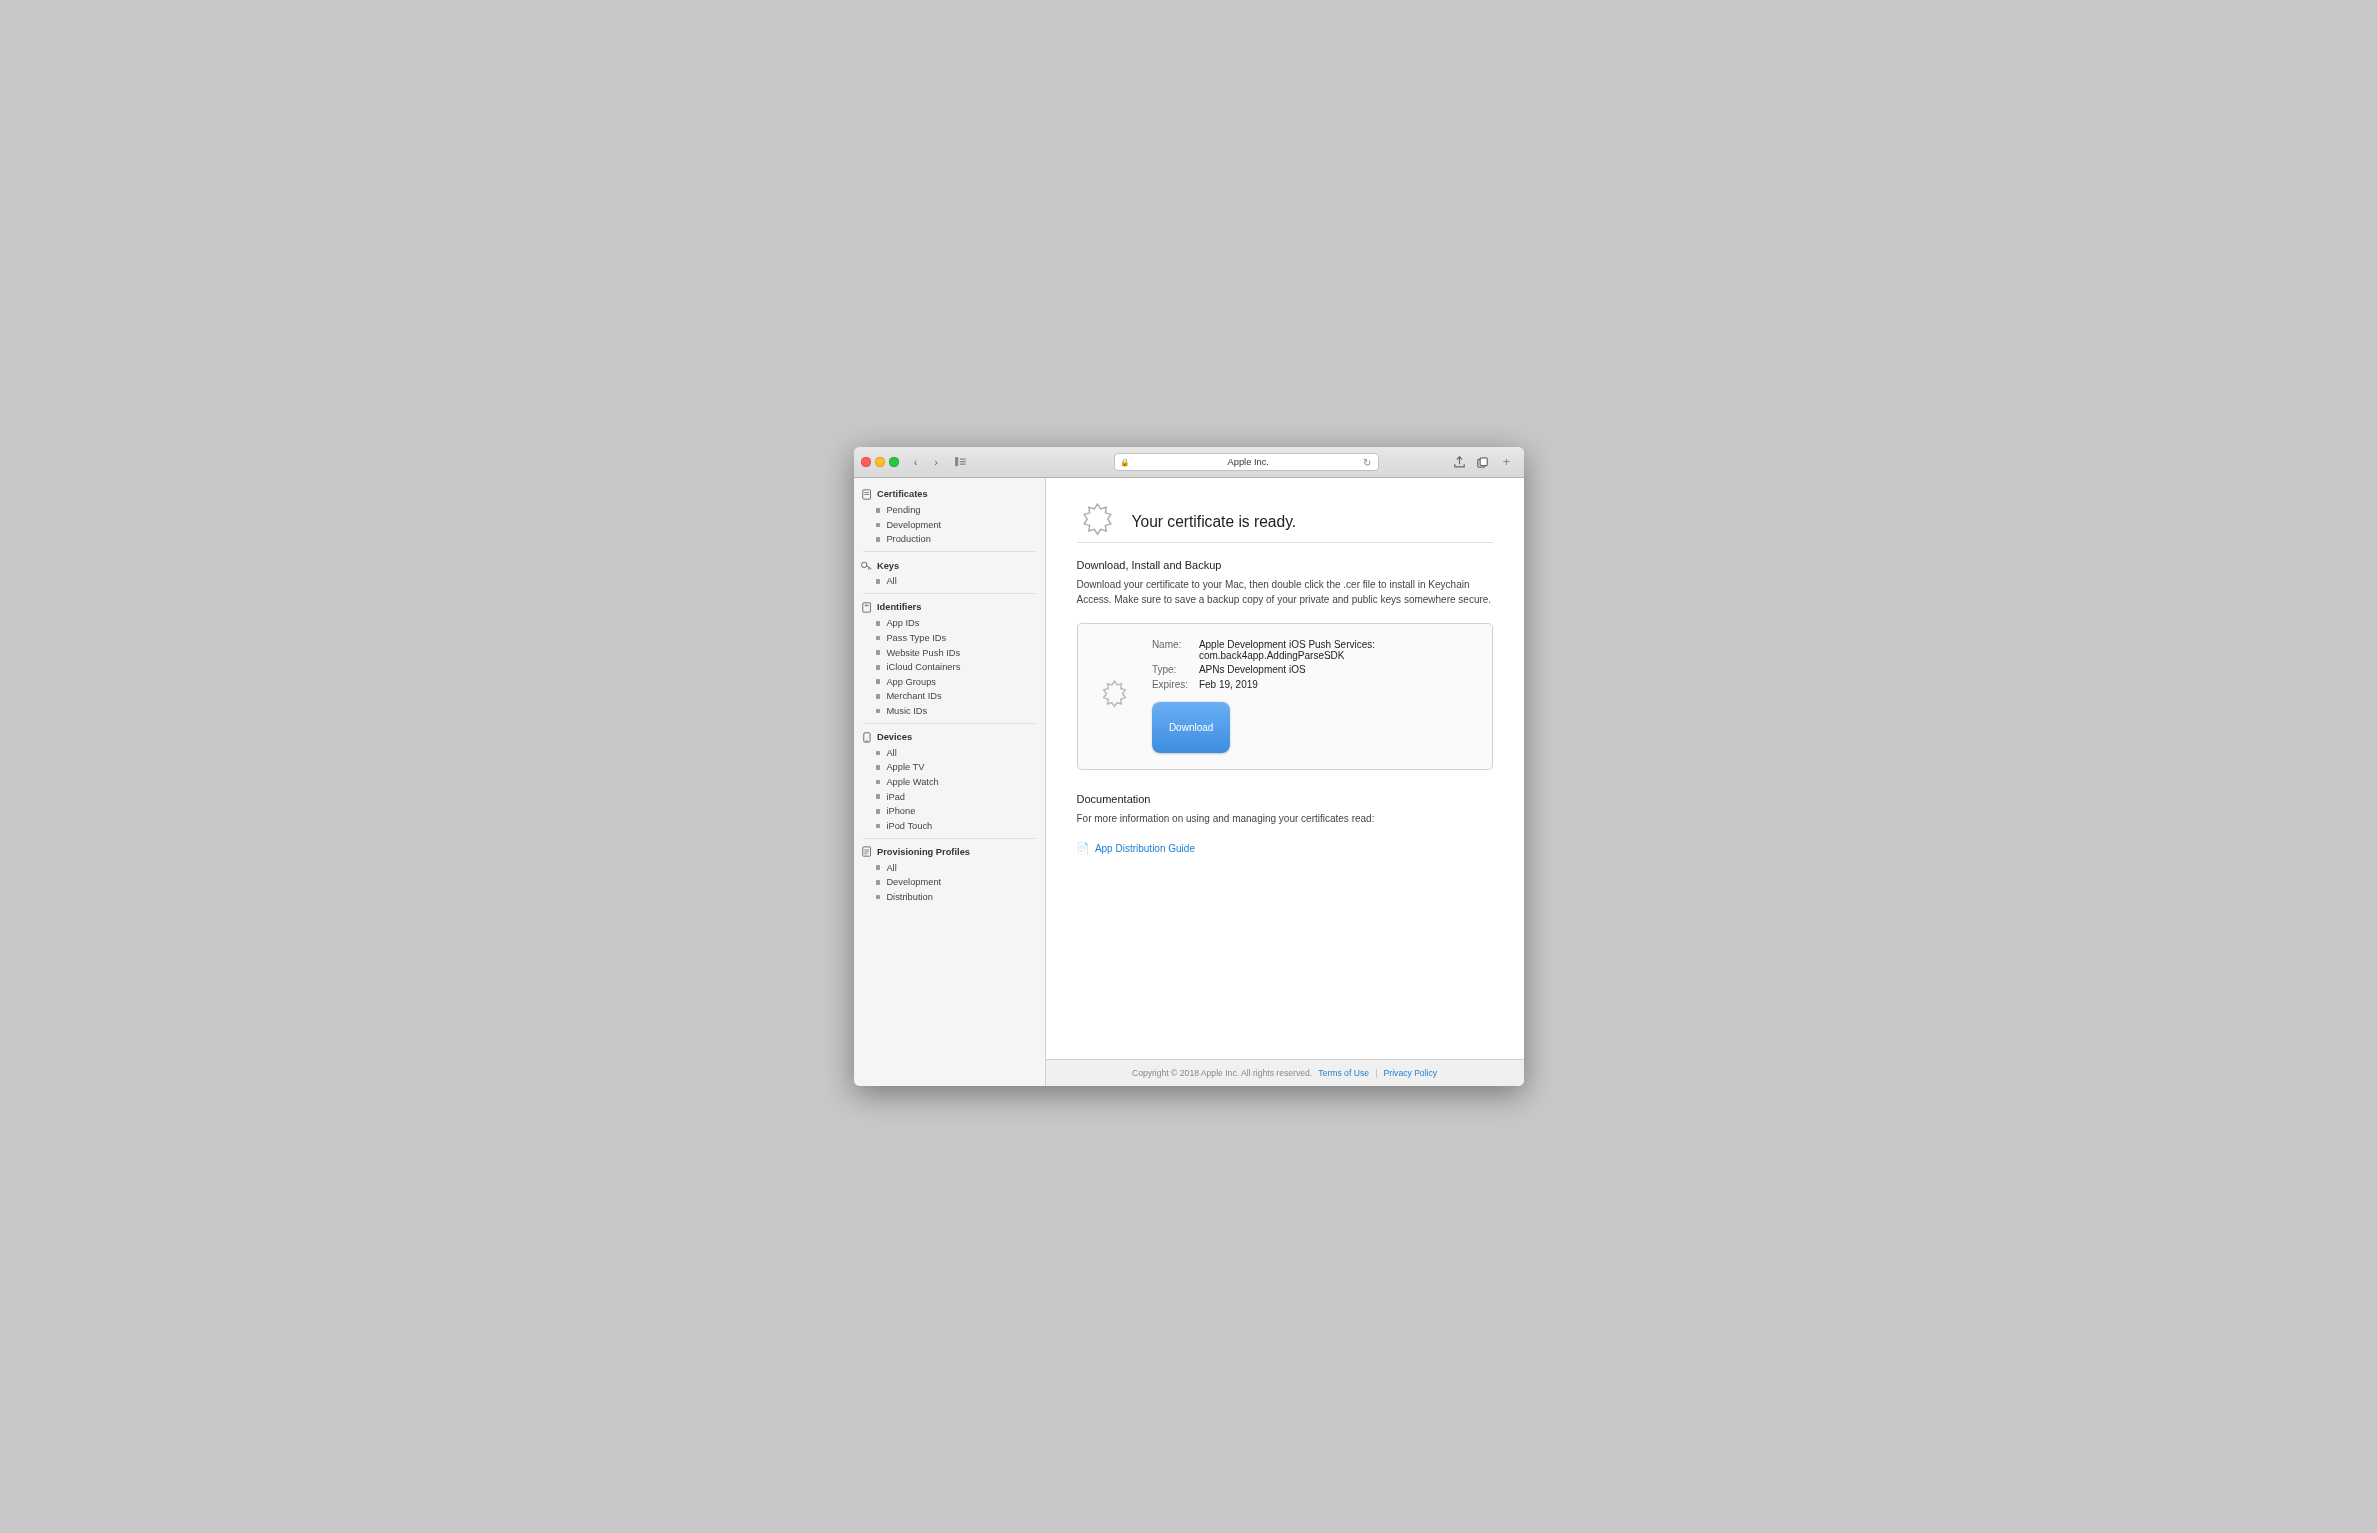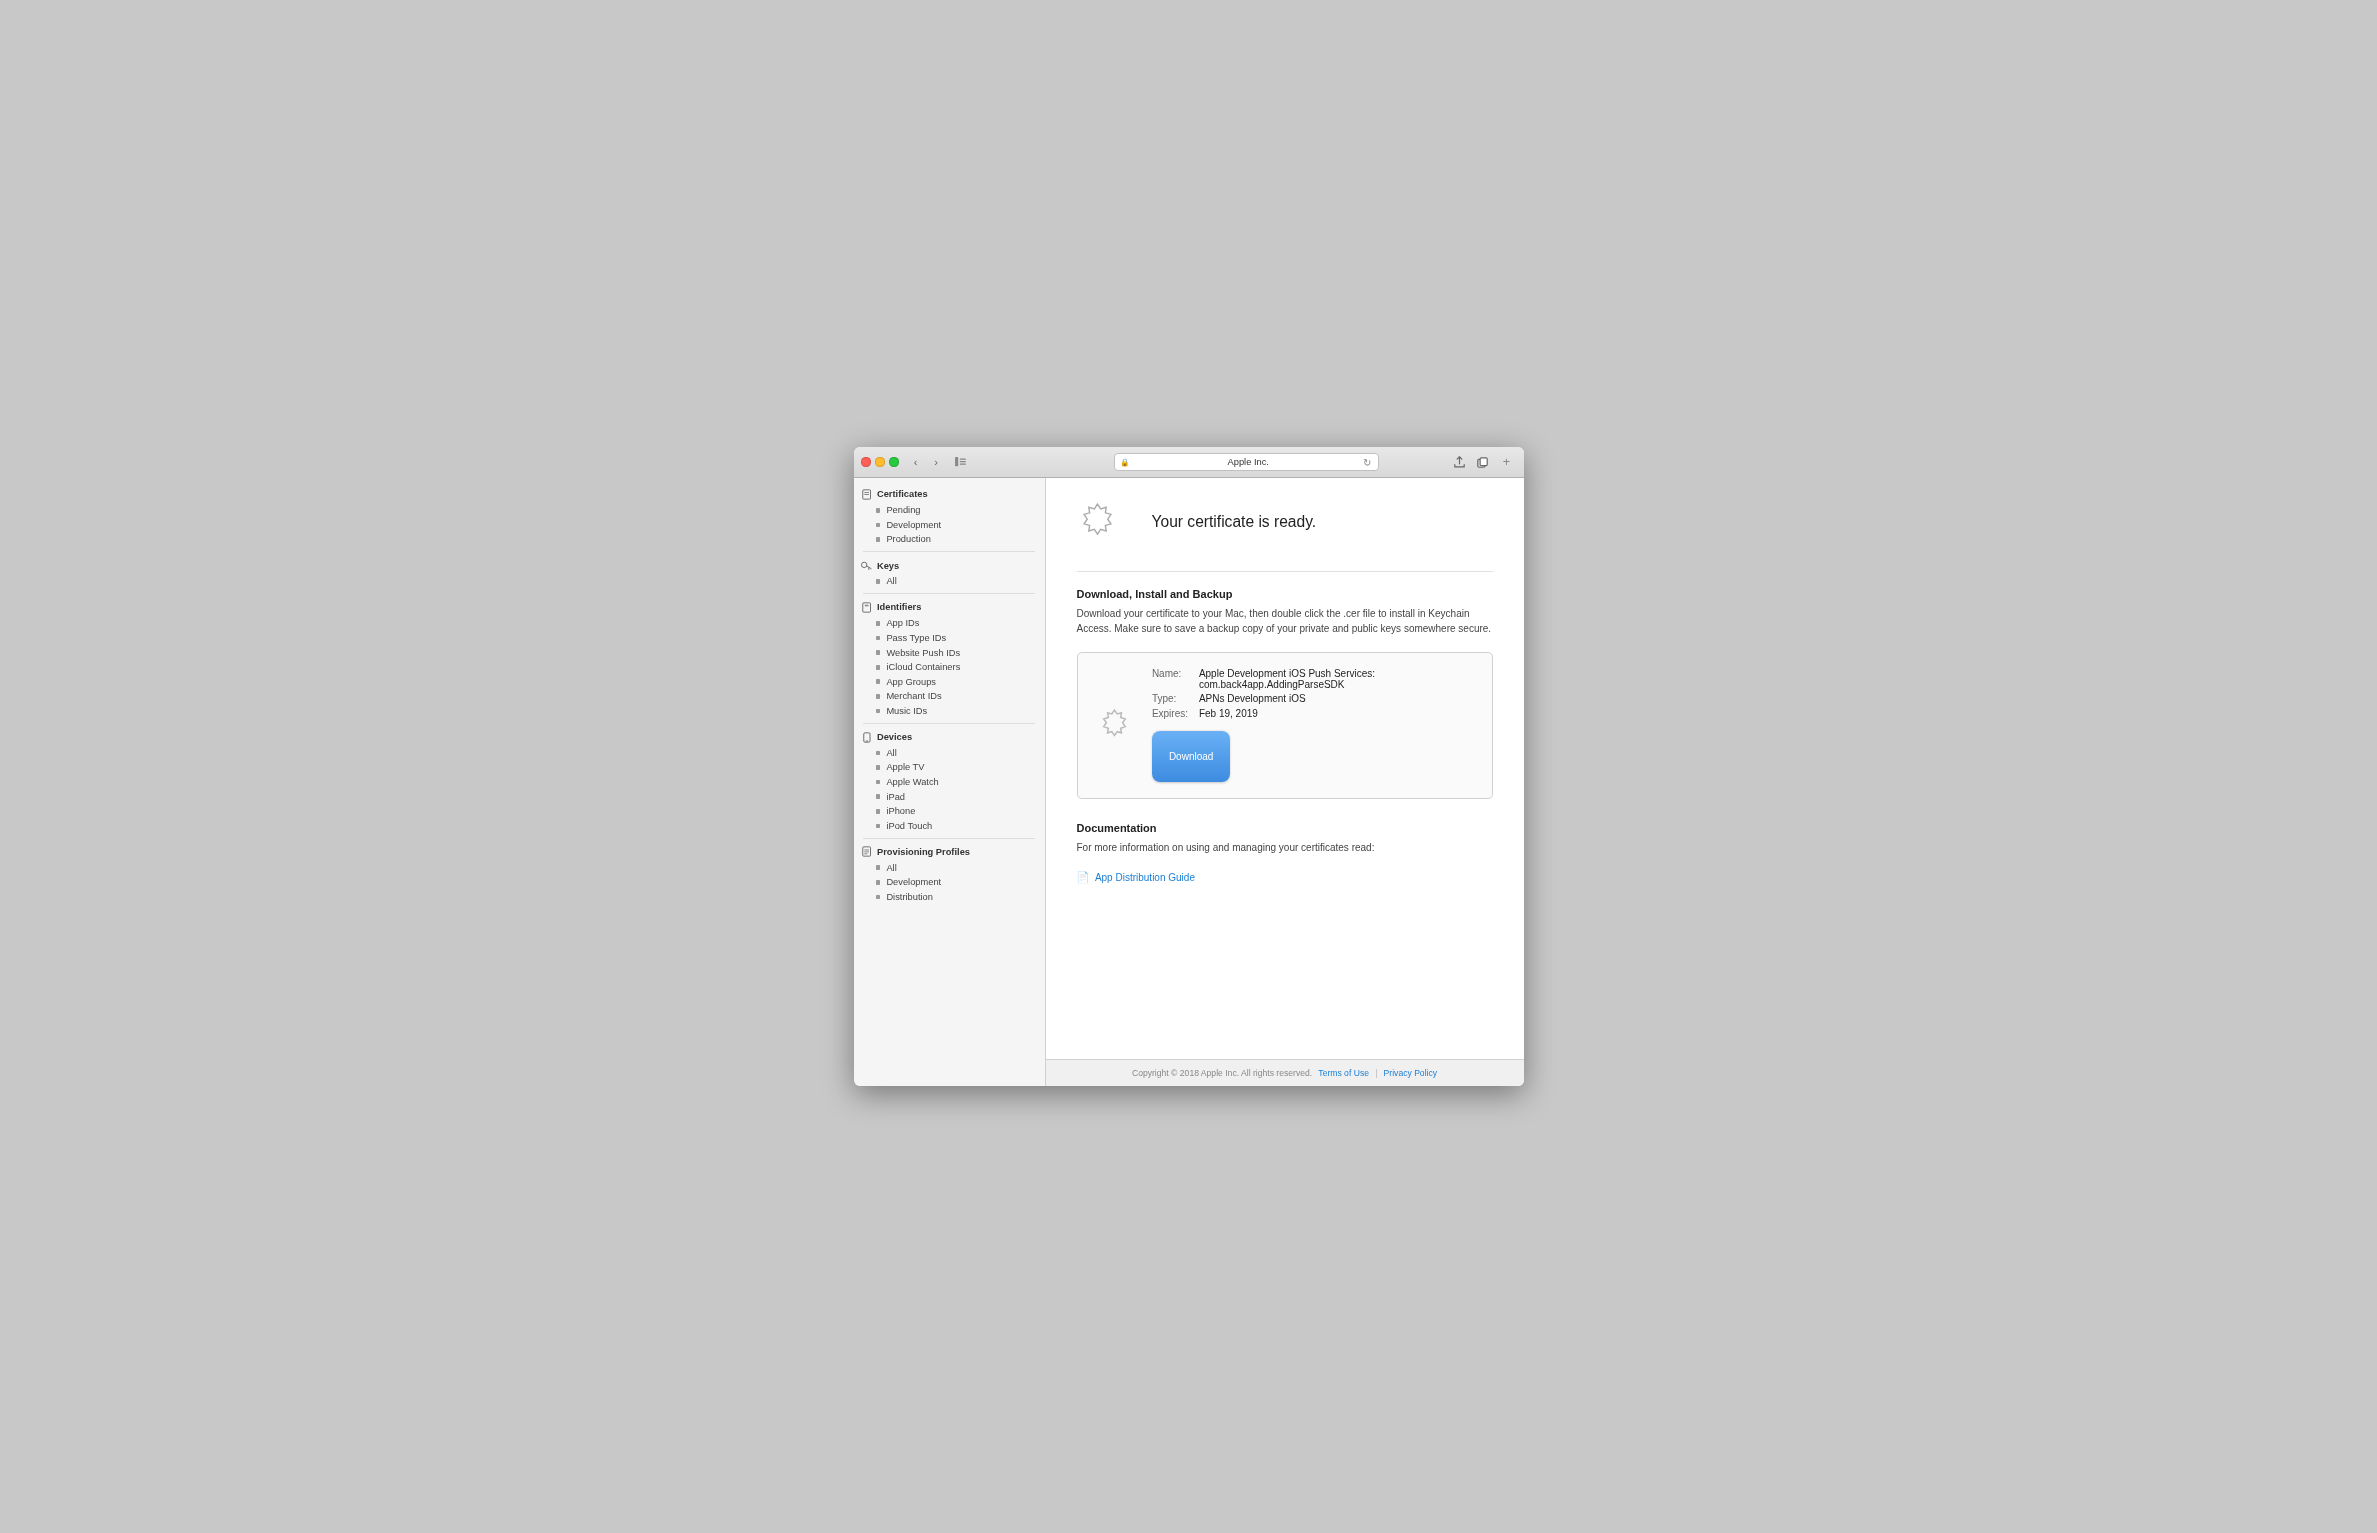--- a/index.html
+++ b/index.html
@@ -213,42 +213,41 @@
     .content-inner {
       padding: 23.4px 31px 15.6px 31px;
       flex: 1;
     }
 
     
     .cert-ready-header {
       display: flex;
       align-items: center;
       margin-bottom: 15.6px;
-      padding-bottom: 29px;
+      padding-bottom: 0;
       border-bottom: 0.8px solid #e0e0e0;
-      gap: 20px;
     }
 
     .cert-badge {
       width: 41px;
       height: 41px;
       margin-right: 14px;
       flex-shrink: 0;
     }
 
     .cert-ready-title {
       font-size: 15.6px;
       font-weight: 400;
       color: #222;
     }
 
     
     .section-title {
       font-size: 11px;
-      font-weight: 700;
+      font-weight: 400;
       color: #222;
       margin-bottom: 6.2px;
     }
 
     .section-text {
       font-size: 10px;
       color: #444;
       line-height: 1.5;
       margin-bottom: 15.6px;
     }

